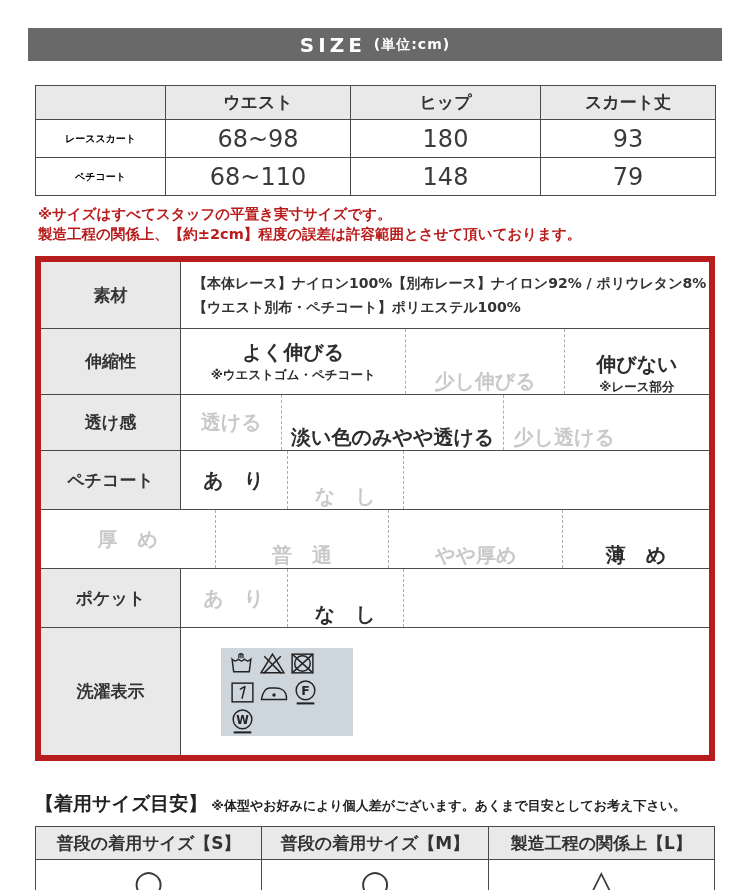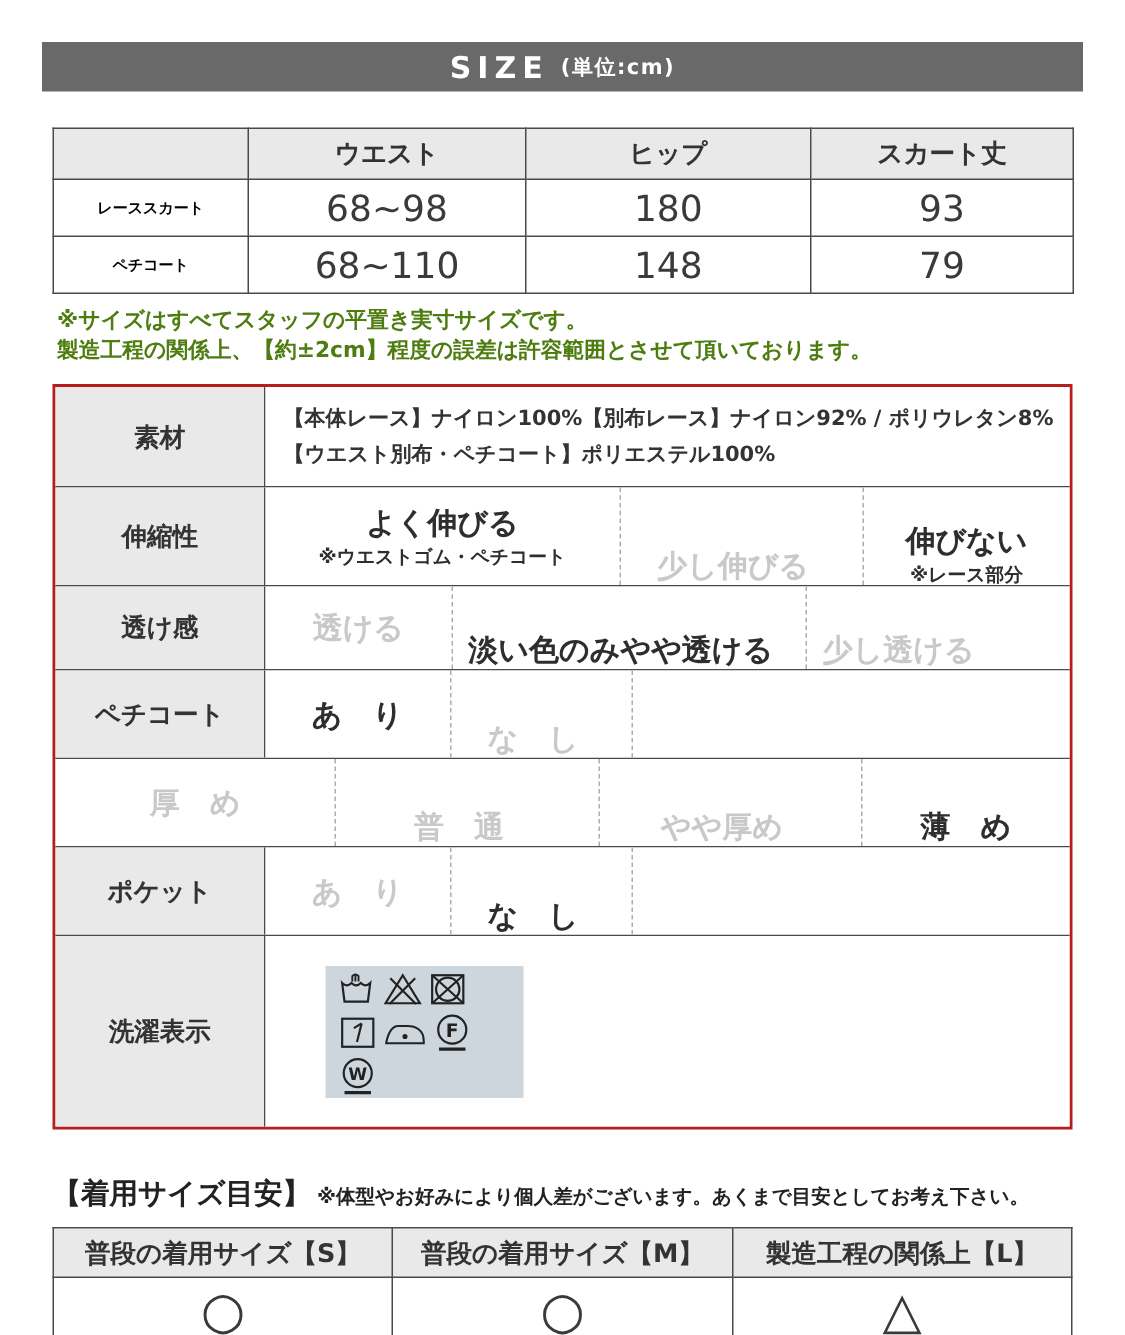--- a/index.html
+++ b/index.html
@@ -43,27 +43,27 @@
     height: 34px;
     font-size: 17px;
     font-weight: bold;
     color: #333;
   }
   table.size-table td { height: 38px; background: #fff; }
   td.row-label { font-size: 10px; font-weight: bold; color: #000000; }
   td.num { font-size: 24px; color: #3a3a3a; }
 
   
-  .notes { margin: 9px 0 0 38px; font-size: 14.5px; color: #4d7c0f; line-height: 1.35; font-weight: bold; }
+  .notes { margin: 9px 0 0 38px; font-size: 14.5px; color: #b91c1c; line-height: 1.35; font-weight: bold; }
 
   
   .spec {
     margin: 12px 0 0 35px;
     width: 680px;
-    border: 2px solid #b91c1c;
+    border: 6px solid #b91c1c;
   }
   .spec-row { display: flex; border-top: 1px solid #4a4a4a; }
   .spec-row:first-child { border-top: none; }
   .spec-label {
     width: 140px;
     flex: 0 0 140px;
     background: #e9e9e9;
     border-right: 1px solid #4a4a4a;
     display: flex;
     align-items: center;
@@ -72,21 +72,20 @@
     font-weight: bold;
     color: #333;
   }
   .spec-value { flex: 1 1 auto; display: flex; background: #fff; }
   .opt {
     display: flex;
     flex-direction: column;
     align-items: center;
     justify-content: center;
     line-height: 1.25;
-    margin-left: 11px;
   }
   .opt + .opt { border-left: 1px dashed #adadad; justify-content: flex-end; }
   .opt .main { font-size: 20px; font-weight: bold; color: #2e2e2e; }
   .opt .sub  { font-size: 12.5px; font-weight: bold; color: #2e2e2e; margin-top: 2px; }
   .opt.inactive .main, .opt.inactive .sub { color: #c9c9c9; }
 
   .h66  { height: 66px; }
   .h56  { height: 56px; }
   .h59  { height: 59px; }
   .h128 { height: 128px; }

